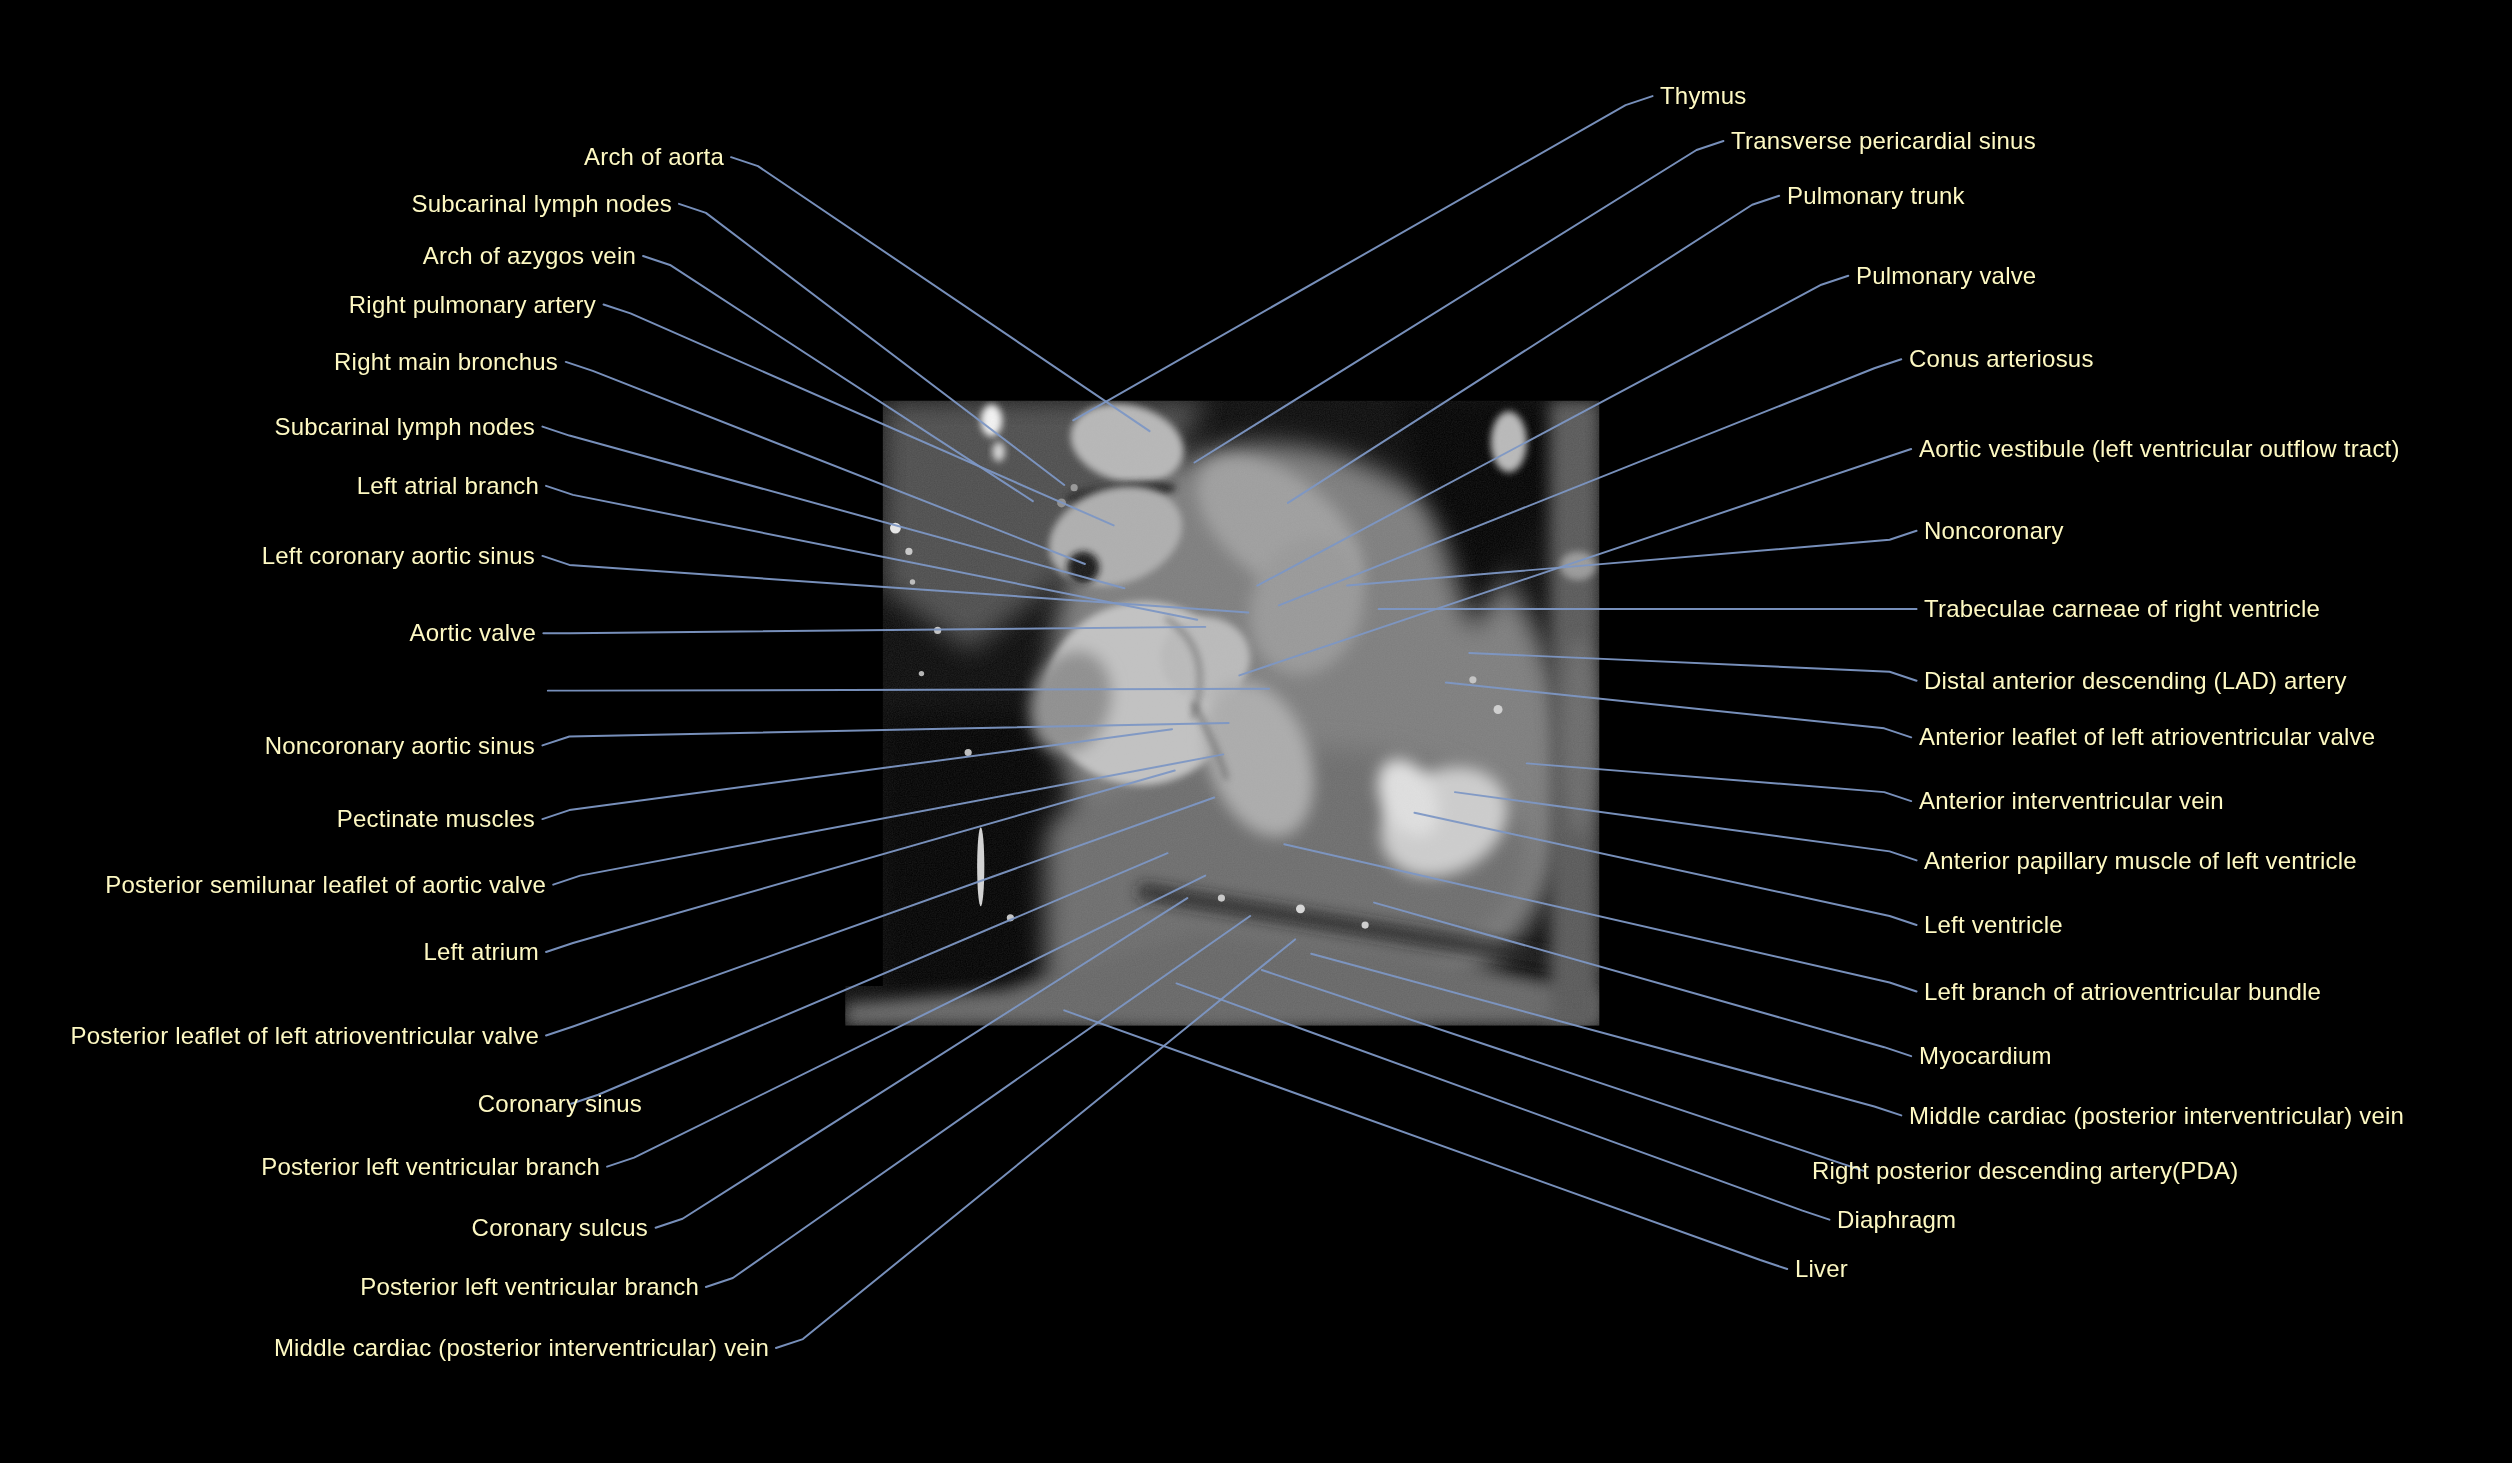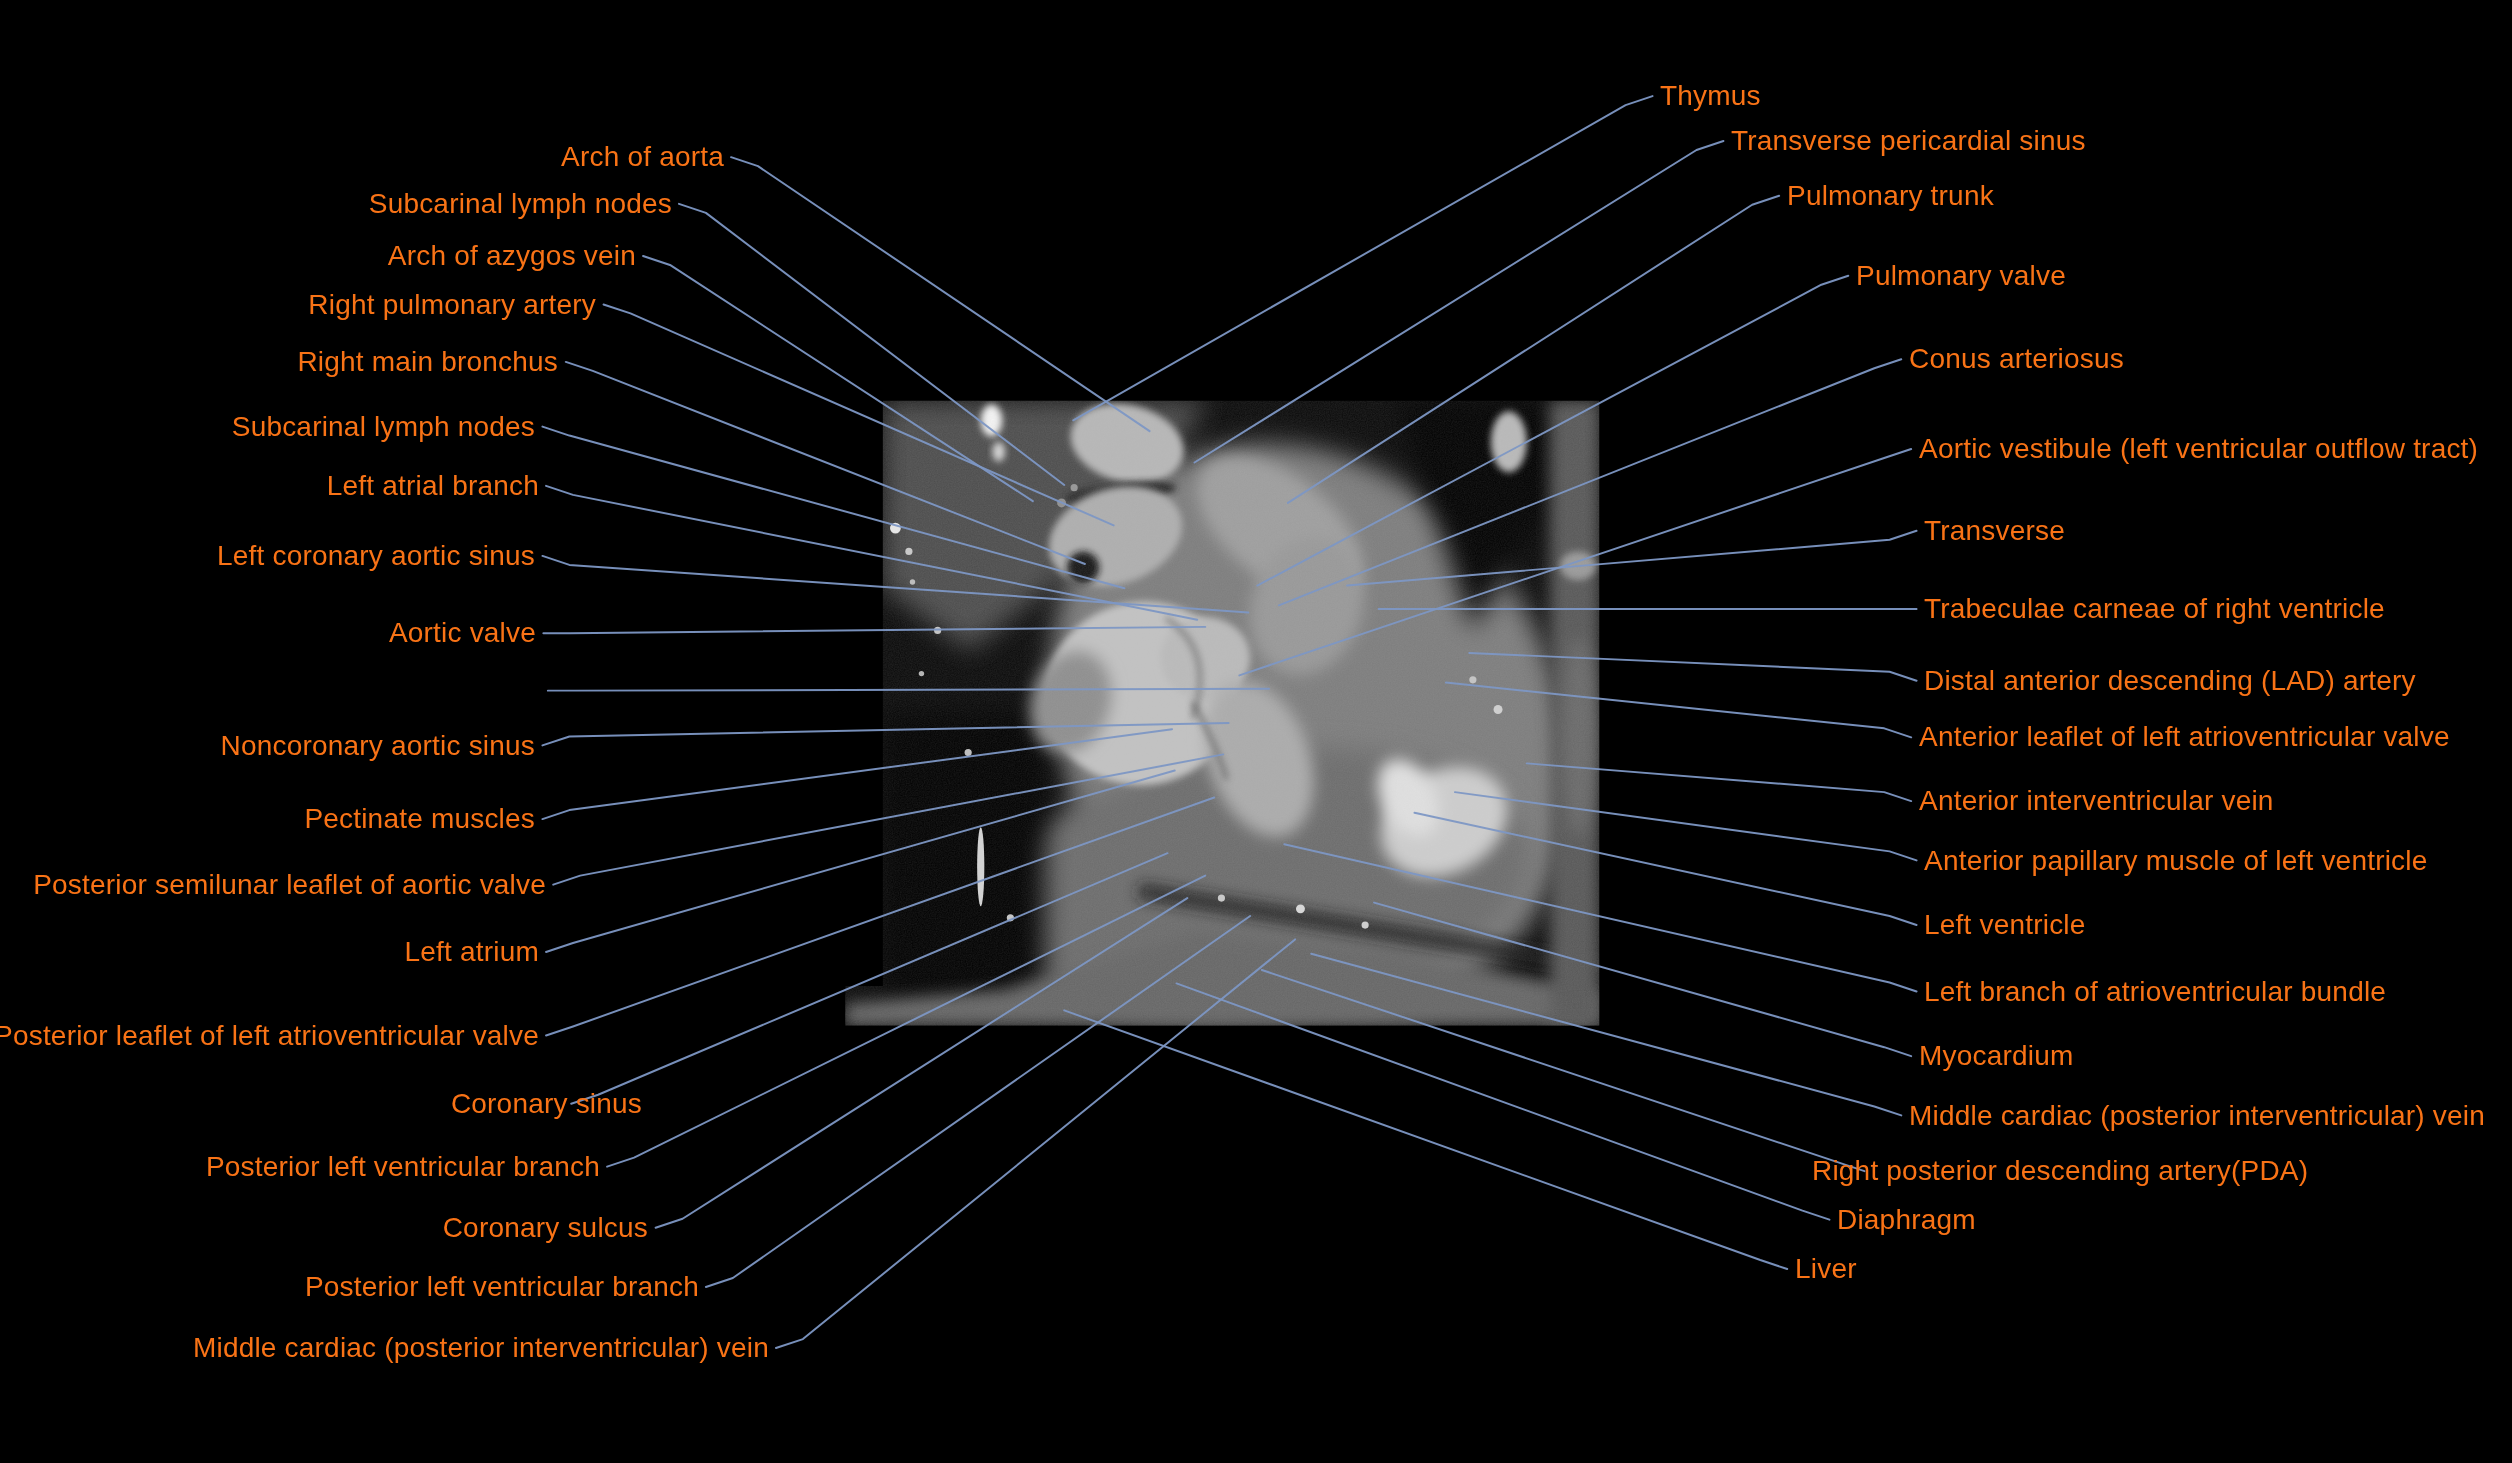--- a/index.html
+++ b/index.html
@@ -13,22 +13,22 @@
     width: 2512px; height: 1463px;
     background: #000;
     font-family: "Liberation Sans", "DejaVu Sans", sans-serif;
   }
   #art-svg {
     position: absolute; left: 0; top: 0;
   }
   #labels-layer { position: absolute; left: 0; top: 0; width: 100%; height: 100%; }
   .anat-label {
     position: absolute;
-    color: #f97316;
-    font-size: 28px;
+    color: #fef9c3;
+    font-size: 24px;
     line-height: 36px;
     white-space: nowrap;
     letter-spacing: 0.2px;
   }
   .anat-label.left  { text-align: right; }
   .anat-label.right { text-align: left; }
   polyline.leader {
     fill: none;
     stroke-width: 2.2;
     stroke-linejoin: round;
@@ -191,21 +191,21 @@
       <div class="anat-label left" style="top: 1149px; right: 1912px;">Posterior left ventricular branch</div>
       <div class="anat-label left" style="top: 1210px; right: 1864px;">Coronary sulcus</div>
       <div class="anat-label left" style="top: 1269px; right: 1813px;">Posterior left ventricular branch</div>
       <div class="anat-label left" style="top: 1330px; right: 1743px;">Middle cardiac (posterior interventricular) vein</div>
       <div class="anat-label right" style="top: 78px; left: 1660px;">Thymus</div>
       <div class="anat-label right" style="top: 123px; left: 1731px;">Transverse pericardial sinus</div>
       <div class="anat-label right" style="top: 178px; left: 1787px;">Pulmonary trunk</div>
       <div class="anat-label right" style="top: 258px; left: 1856px;">Pulmonary valve</div>
       <div class="anat-label right" style="top: 341px; left: 1909px;">Conus arteriosus</div>
       <div class="anat-label right" style="top: 431px; left: 1919px;">Aortic vestibule (left ventricular outflow tract)</div>
-      <div class="anat-label right" style="top: 513px; left: 1924px;">Transverse</div>
+      <div class="anat-label right" style="top: 513px; left: 1924px;">Noncoronary</div>
       <div class="anat-label right" style="top: 591px; left: 1924px;">Trabeculae carneae of right ventricle</div>
       <div class="anat-label right" style="top: 719px; left: 1919px;">Anterior leaflet of left atrioventricular valve</div>
       <div class="anat-label right" style="top: 663px; left: 1924px;">Distal anterior descending (LAD) artery</div>
       <div class="anat-label right" style="top: 783px; left: 1919px;">Anterior interventricular vein</div>
       <div class="anat-label right" style="top: 843px; left: 1924px;">Anterior papillary muscle of left ventricle</div>
       <div class="anat-label right" style="top: 907px; left: 1924px;">Left ventricle</div>
       <div class="anat-label right" style="top: 974px; left: 1924px;">Left branch of atrioventricular bundle</div>
       <div class="anat-label right" style="top: 1038px; left: 1919px;">Myocardium</div>
       <div class="anat-label right" style="top: 1098px; left: 1909px;">Middle cardiac (posterior interventricular) vein</div>
       <div class="anat-label right" style="top: 1153px; left: 1812px;">Right posterior descending artery(PDA)</div>

